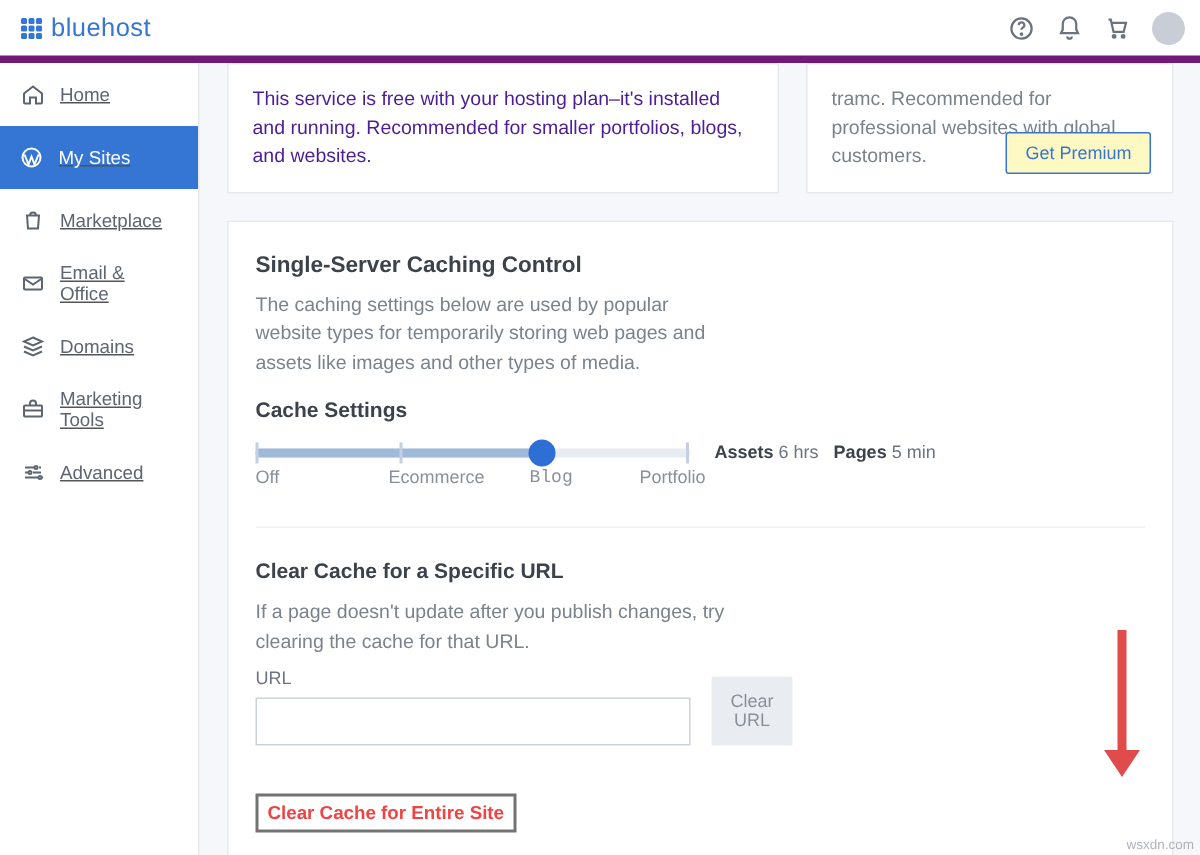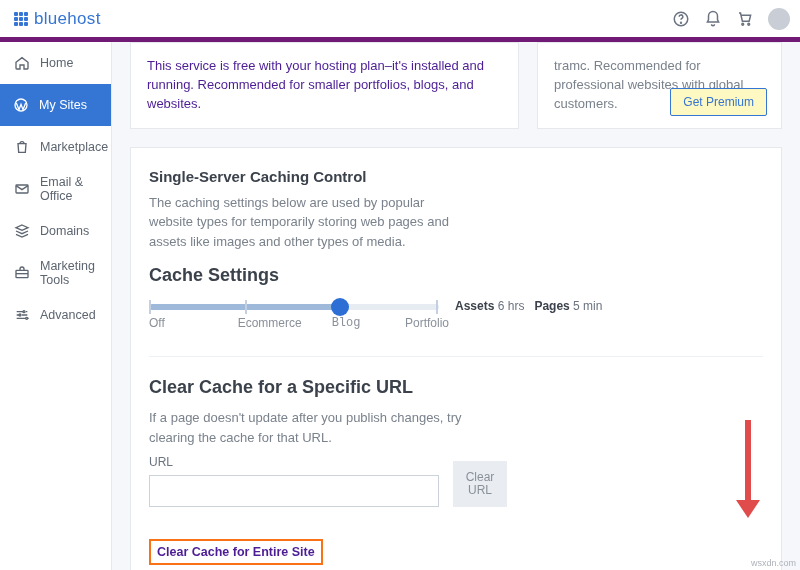--- a/index.html
+++ b/index.html
@@ -24,35 +24,35 @@
   }
   .logo { display: flex; align-items: center; gap: 6px; color: #3575d3; font-size: 17px; letter-spacing: .3px; }
   .logo-grid { width: 14px; height: 14px; display: grid; grid-template-columns: repeat(3,1fr); grid-template-rows: repeat(3,1fr); gap: 1px; }
   .logo-grid span { background:#3575d3; border-radius:1px; }
   .top-spacer { flex: 1; }
   .top-icons { display:flex; gap:14px; align-items:center; color:#6b7380; }
   .top-icons .ic { width:18px; height:18px; display:flex; align-items:center; justify-content:center; cursor:pointer; }
   .avatar { width:22px; height:22px; border-radius:50%; background:#c9ced6; }
   
   .wrap { display:flex; height:528px; }
-  .sidebar { width:112px; background:#fff; border-right:1px solid #e5e8ec; }
+  .sidebar { width:133px; background:#fff; border-right:1px solid #e5e8ec;text-decoration:underline; }
   .nav-item { display:flex; align-items:center; gap:10px; padding:0 14px; height:42px; color:#5d6570; font-size:12.5px; cursor:pointer; }
   .nav-item svg { width:16px; height:16px; flex-shrink:0; }
   .nav-item.active { background:#3575d3; color:#fff;padding-left:13px; }
   
   .main { flex:1; overflow-y:auto; padding: 0 18px 18px 18px; }
   .row-top { display:flex; gap:18px; margin-bottom:18px; }
   .card { background:#fff; border:1px solid #e5e8ec; padding:14px 16px; }
   .card.left { flex:1; color:#4c1d95; line-height:1.45; }
   .card.right { width:245px; position:relative; color:#7a828c; line-height:1.45; }
   .premium-btn { position:absolute; right:14px; bottom:12px; border:1px solid #3575d3; color:#3575d3; background:#fef9c3; padding:6px 12px; font-size:12px; cursor:pointer; border-radius:2px;margin-top:28px; }
   .panel { background:#fff; border:1px solid #e5e8ec; padding:20px 18px 22px 18px; }
   .p-title { color:#3b424b; font-size:15px; font-weight:600; margin-bottom:8px; }
   .p-sub  { color:#7a828c; line-height:1.5; max-width:320px; }
-  .sub-title { color:#3b424b; font-size:18px; font-weight:600; margin-top:14px; margin-bottom:10px; }
+  .sub-title { color:#3b424b; font-size:14px; font-weight:600; margin-top:14px; margin-bottom:10px; }
   
   .slider-row { display:flex; align-items:center; gap:16px; }
   .slider { position:relative; width:290px; height:20px; }
   .track-bg { position:absolute; left:0; right:0; top:8px; height:6px; background:#e7ecf3; border-radius:3px; }
   .track-fill { position:absolute; left:0; width:66%; top:8px; height:6px; background:#9fb9da; border-radius:3px; }
   .tick { position:absolute; top:4px; width:2px; height:14px; background:#c4d0e2; }
   .tick.t1{ left:0%;} .tick.t2{ left:33%;} .tick.t3{ left:66%;} .tick.t4{ left:99%;}
   .knob { position:absolute; left:66%; top:2px; width:18px; height:18px; background:#2e6fd6; border-radius:50%; transform:translateX(-50%); cursor:pointer; }
   .slider-info { color:#6b7380; font-size:12px; }
   .slider-info b { color:#3b424b; font-weight:600; }
@@ -62,21 +62,21 @@
   .slider-labels span:nth-child(3){ padding-left:30px;font-family:Liberation Mono, monospace;}
   .slider-labels span:nth-child(4){ text-align:right;}
   hr.sep { border:none; border-top:1px solid #eef1f4; margin:26px 0 20px 0; }
   .url-row { display:flex; gap:14px; align-items:flex-end; margin-top:8px;}
   .url-col { display:flex; flex-direction:column; }
   .url-label { color:#6b7380; font-size:12px; margin-bottom:6px; }
   .url-input { width:290px; height:32px; border:1px solid #ccd2da; background:#fff; padding:0 8px; }
   .clear-url { width:54px; height:46px; background:#e9edf2; color:#8a9099; display:flex; flex-direction:column; align-items:center; justify-content:center; font-size:12px; line-height:1.05; }
   .entire-row { display:flex; justify-content:space-between; align-items:flex-start; margin-top:32px;}
   .entire-left { max-width:340px;}
-  .entire-title { display:inline-block; color:#4c1d95; font-weight:600; font-size:12.5px; padding:4px 6px; border:2px solid #f97316; margin-bottom:8px;}
+  .entire-title { display:inline-block; color:#ef4444; font-weight:600; font-size:12.5px; padding:4px 6px; border:2px solid #737373; margin-bottom:8px;}
   
   .arrow { position:absolute; right:40px; top:420px; width:24px; height:110px; pointer-events:none;}
   .arrow .shaft { position:absolute; left:9px; top:0; width:6px; height:82px; background:#e04b4b;}
   .arrow .head { position:absolute; left:0; top:80px; width:0; height:0; border-left:12px solid transparent; border-right:12px solid transparent; border-top:18px solid #e04b4b;}
   .watermark { position:absolute; right:4px; bottom:2px; font-size:9px; color:#aeb3ba; }
 </style>
 </head>
 <body>
 
 <div class="topbar">

